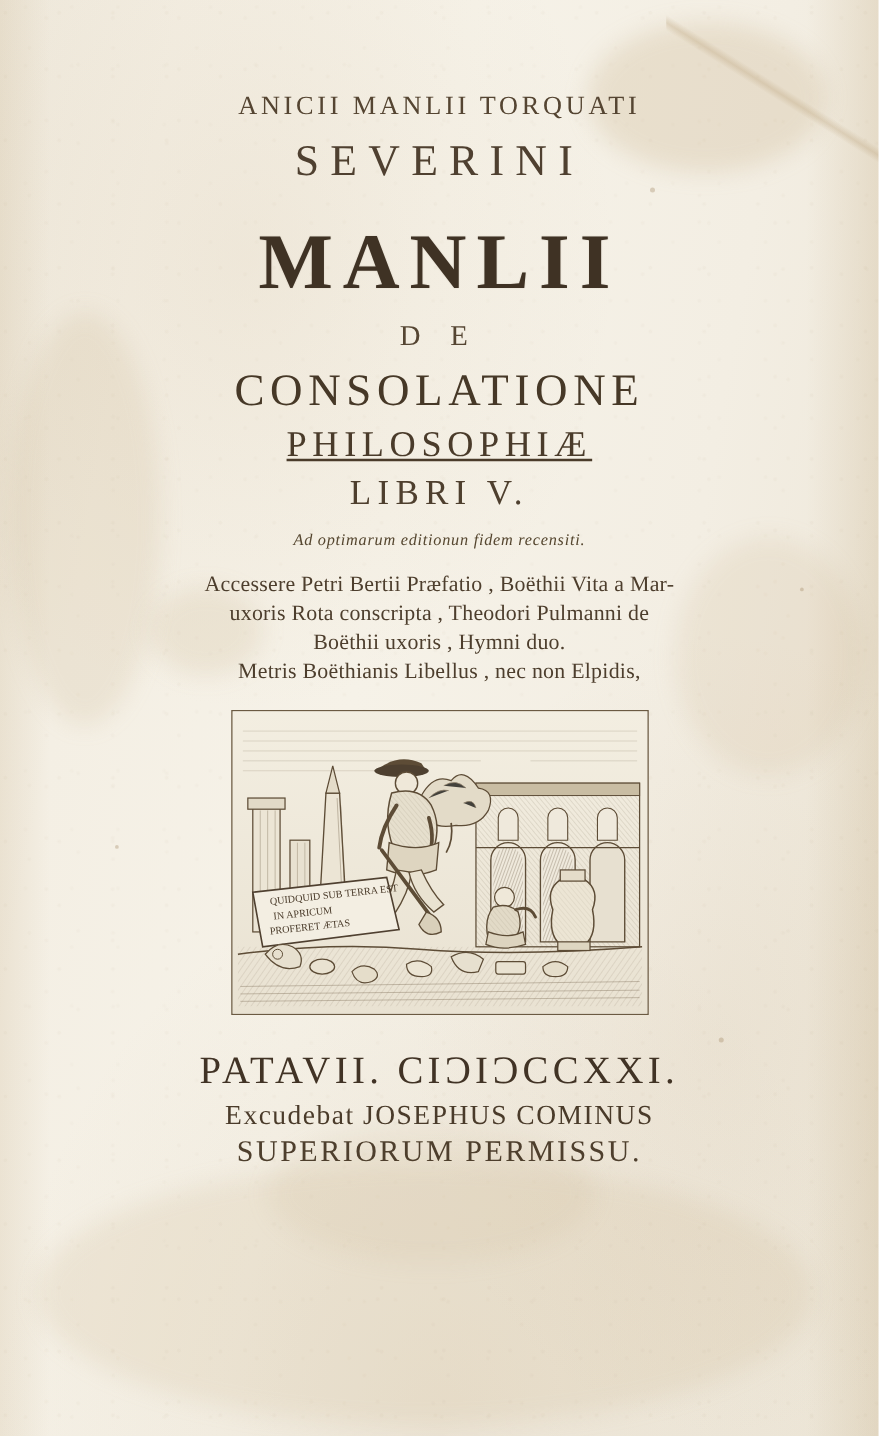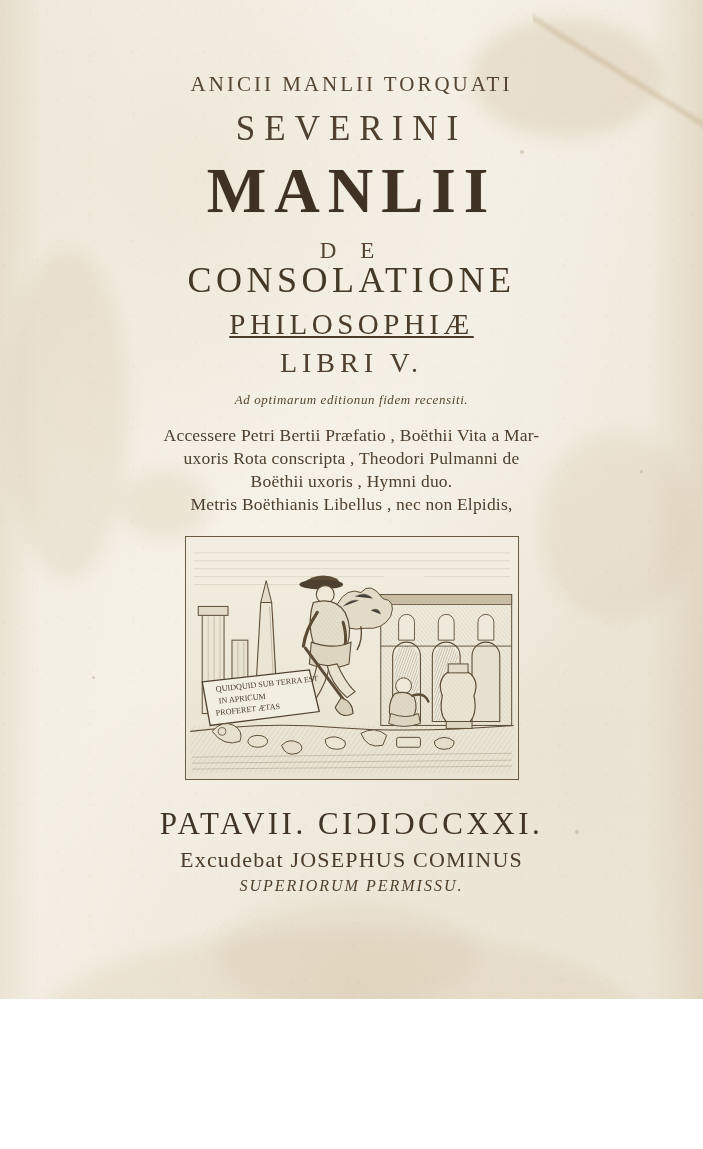--- a/index.html
+++ b/index.html
@@ -11,21 +11,21 @@
     width: 703px;
     height: 1149px;
     overflow: hidden;
     font-family: "Liberation Serif", serif;
   }
 
   
   .page {
     position: relative;
     width: 703px;
-    height: 999px;
+    height: 1149px;
     background:
       radial-gradient(ellipse 60% 45% at 28% 18%, rgba(206,184,150,0.16), rgba(206,184,150,0) 70%),
       radial-gradient(ellipse 50% 40% at 82% 72%, rgba(198,174,140,0.14), rgba(198,174,140,0) 70%),
       radial-gradient(ellipse 70% 55% at 50% 100%, rgba(200,180,148,0.20), rgba(200,180,148,0) 72%),
       linear-gradient(100deg, #efe9dc 0%, #f4efe4 16%, #f6f2e8 42%, #f3eee3 70%, #ece5d6 100%);
     overflow: hidden;
   }
   
   .grain {
     position: absolute;
@@ -86,34 +86,35 @@
     font-size: 21px;
     letter-spacing: 3.0px;
     font-family: "Liberation Serif", serif;
     color: #554532;
     margin-bottom: 16px;
   }
   .author-mid {
     font-size: 35px;
     letter-spacing: 9px;
     color: #4f4030;
-    margin-bottom: 14px;
+    margin-bottom: 32px;
   }
   .author-main {
     font-size: 63px;
     font-weight: bold;
     letter-spacing: 8px;
     color: #3f3224;
     margin-bottom: 16px;
     text-shadow: 0 0 1px rgba(70,56,38,0.25);
   }
   .de {
     font-size: 23px;
     letter-spacing: 9px;
     color: #554532;
+    margin-bottom: 14px;
   }
   .title-1 {
     font-size: 36px;
     letter-spacing: 4.5px;
     color: #463827;
     margin-bottom: 12px;
   }
   .title-2 {
     font-size: 29px;
     letter-spacing: 4.5px;
@@ -168,22 +169,21 @@
     color: #413325;
     margin-bottom: 10px;
   }
   .imprint-printer {
     font-size: 22px;
     letter-spacing: 1.2px;
     color: #4a3b2a;
     margin-bottom: 7px;
   }
   .imprint-permission {
-    font-size: 16px;
-    font-style: italic;
+    font-size: 24px;
     letter-spacing: 2px;
     color: #4e3f2d;
   }
   .spot {
     position: absolute;
     border-radius: 50%;
     background: rgba(150,120,78,0.30);
     pointer-events: none;
   }
 </style>

